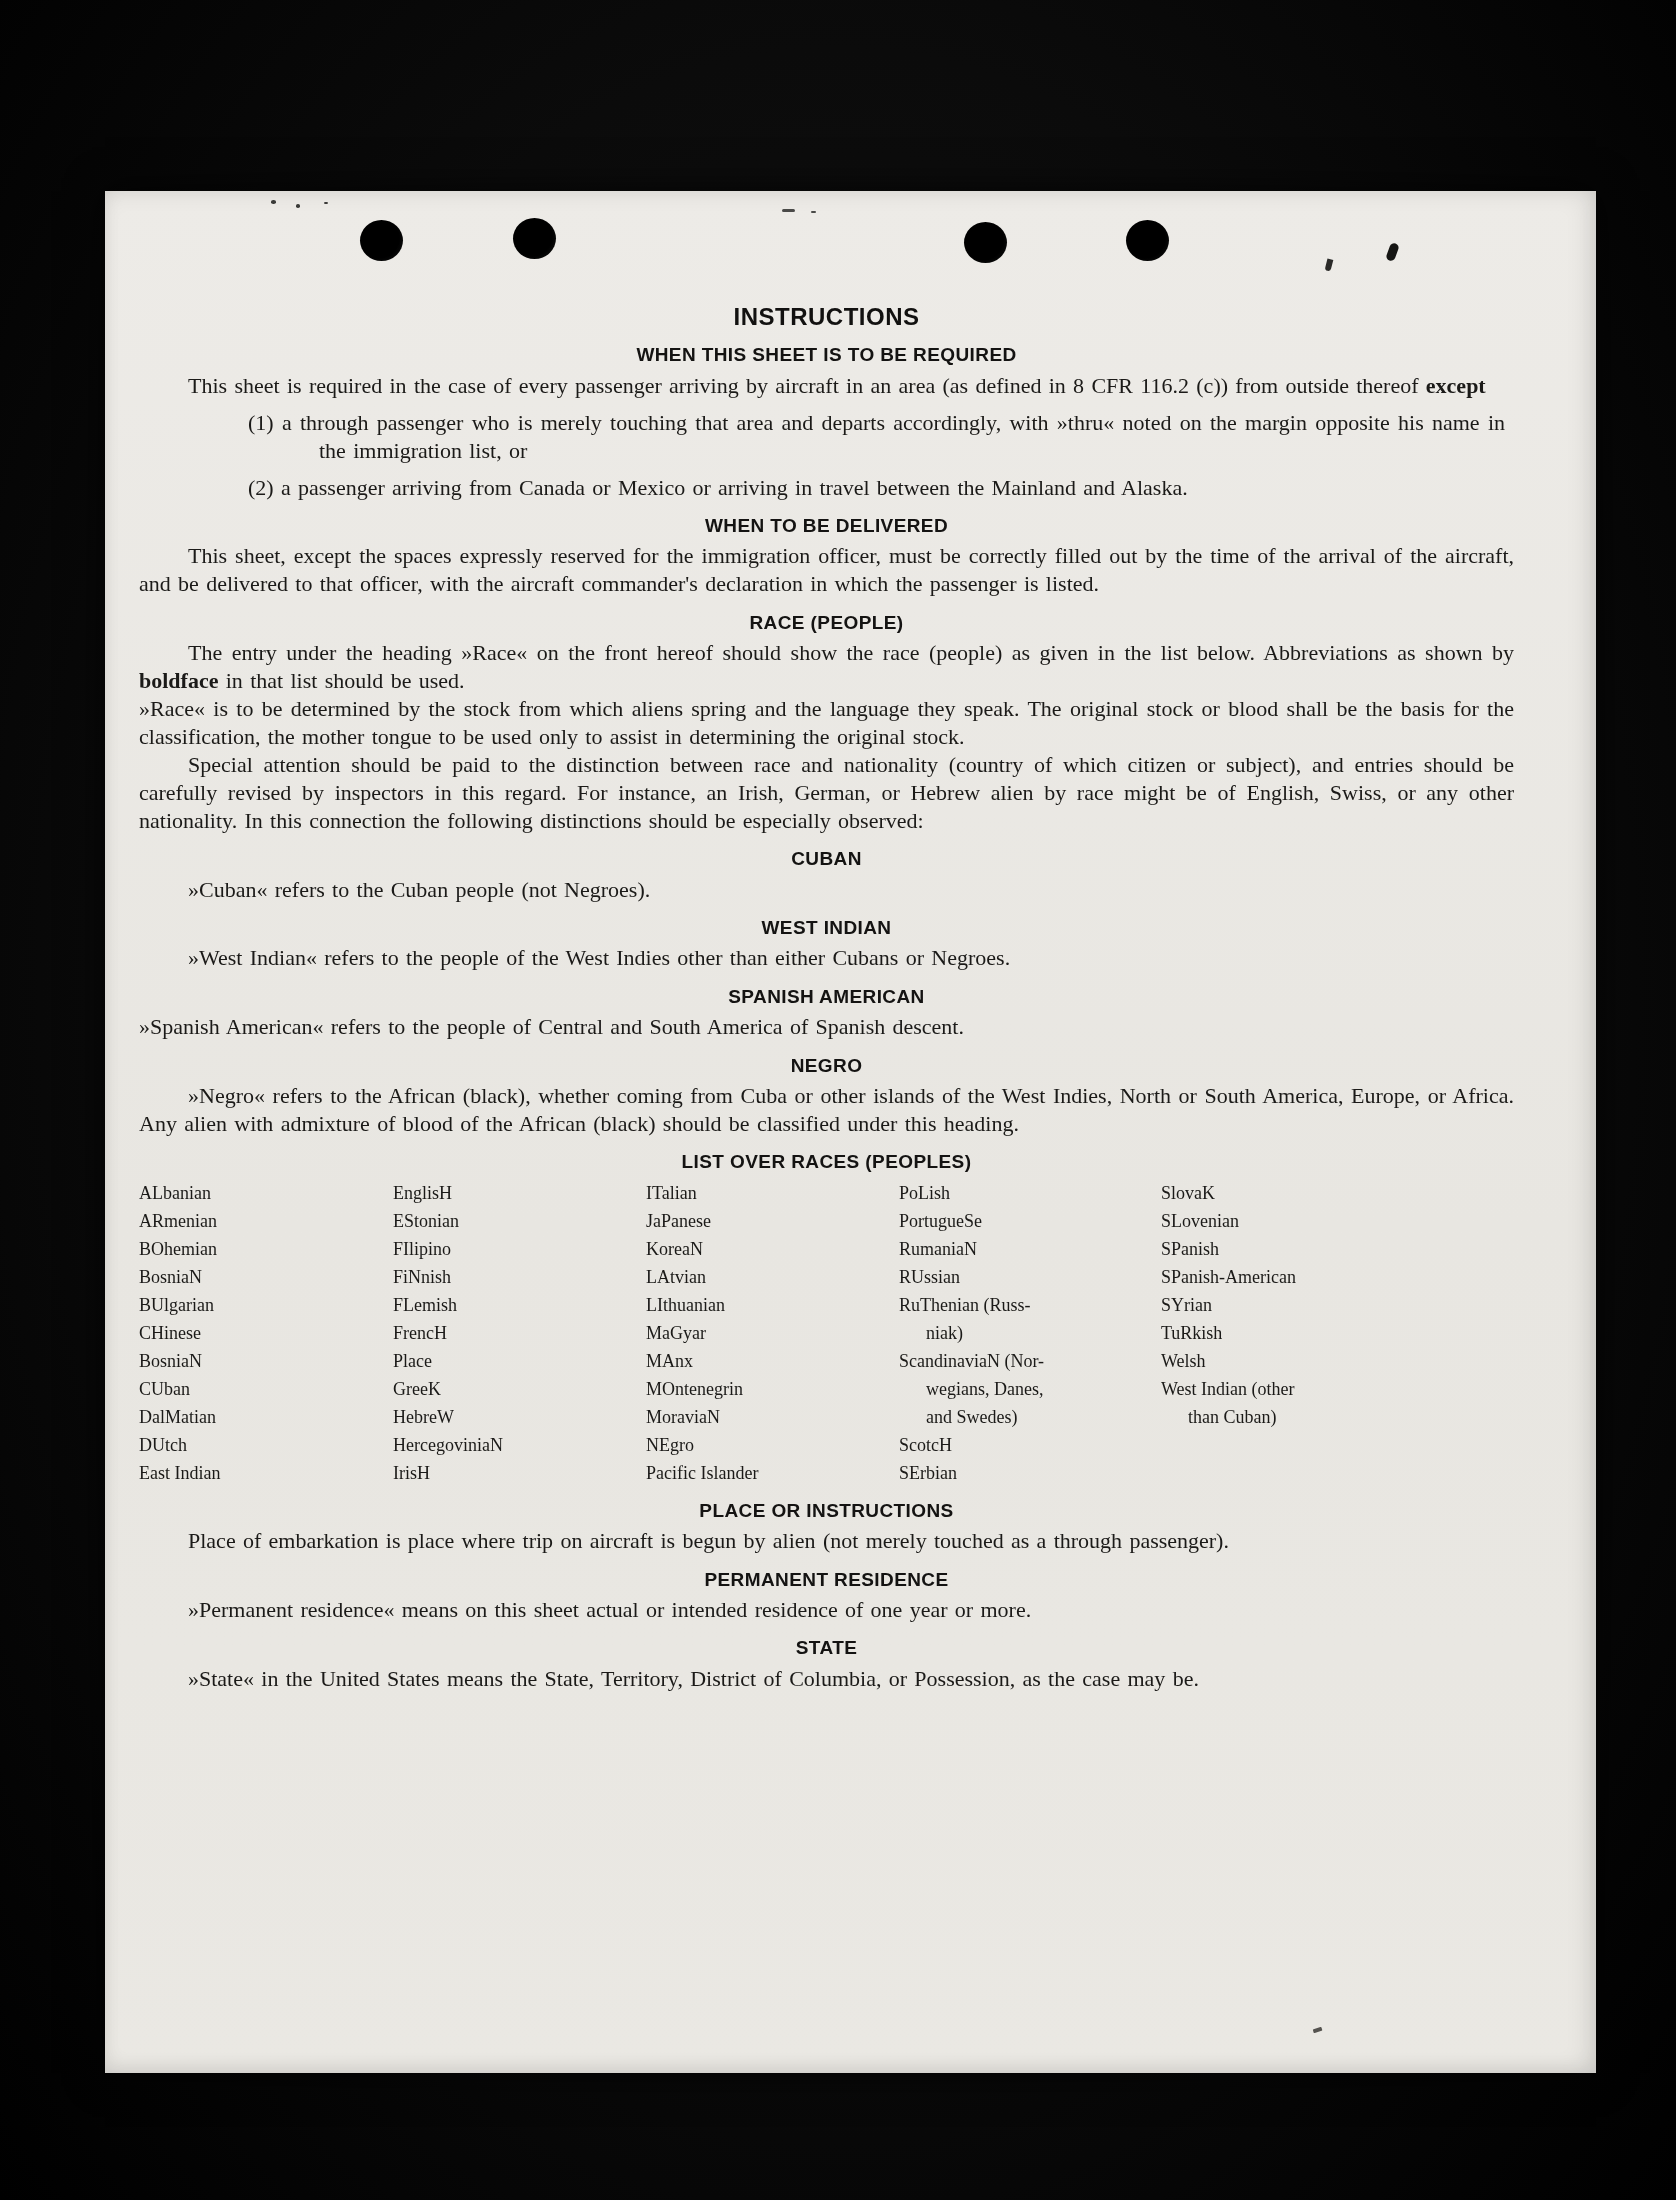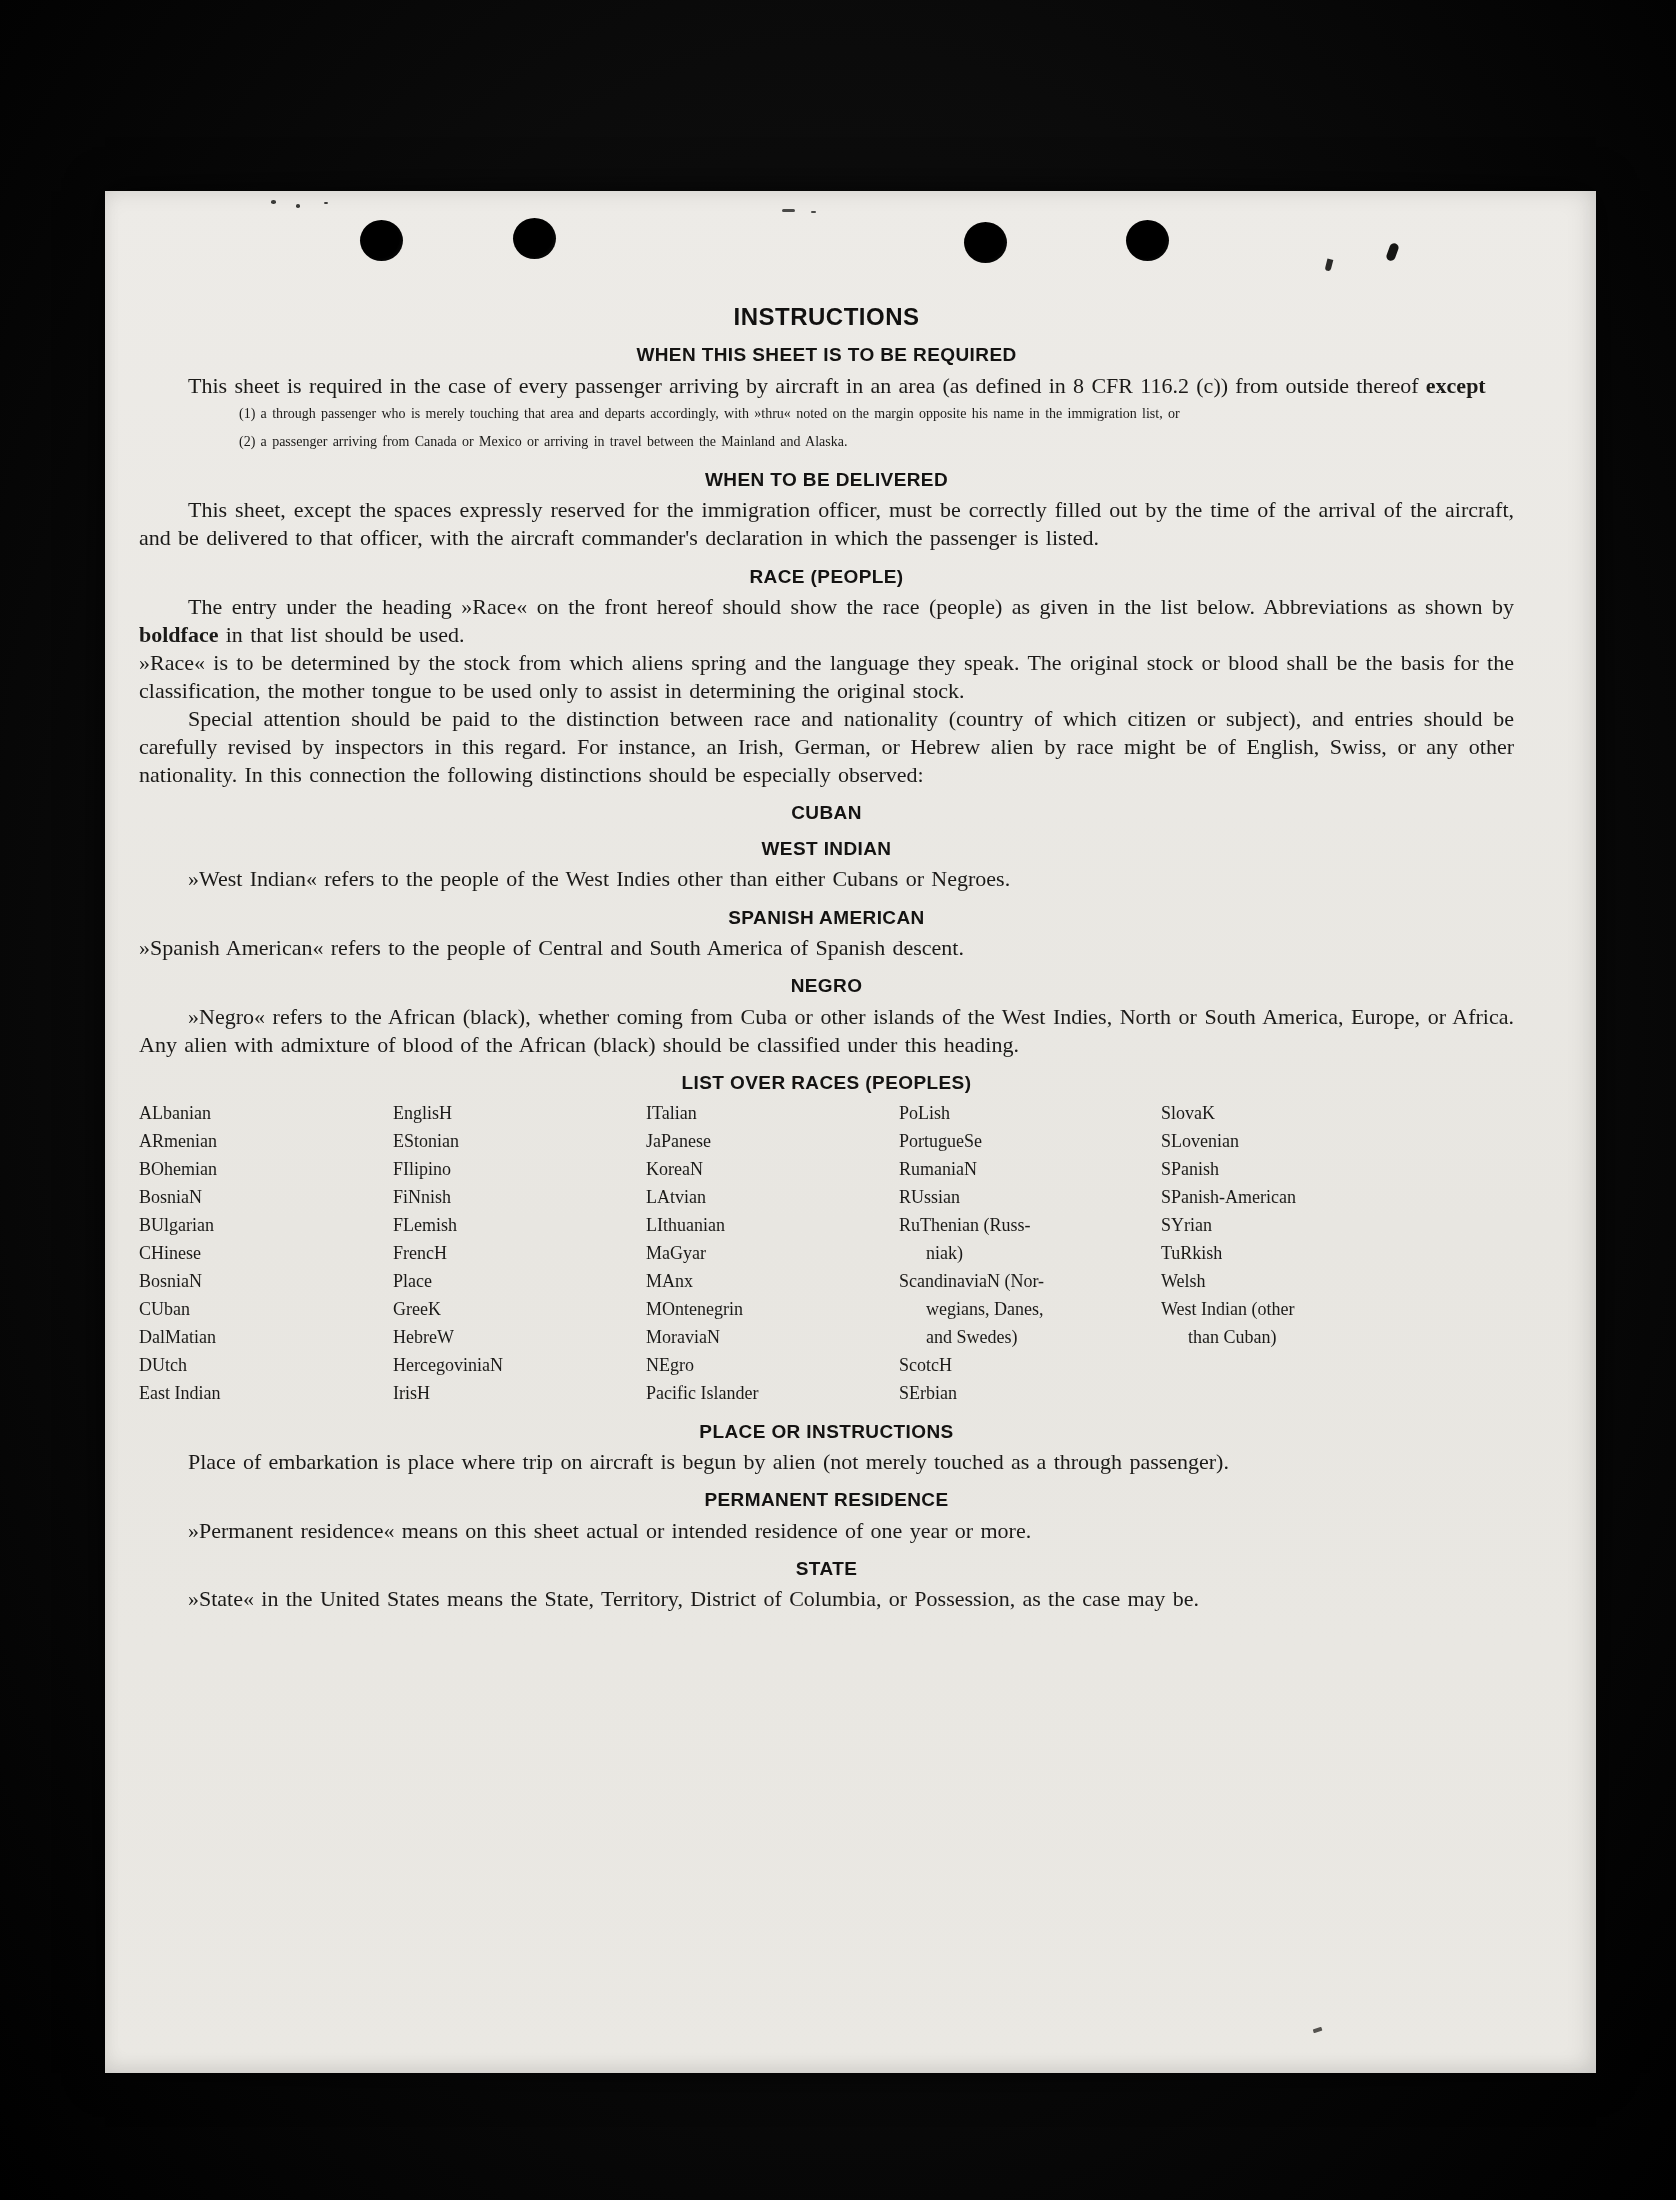--- a/index.html
+++ b/index.html
@@ -78,22 +78,22 @@
   .body-p {
     margin: 0;
     font-size: 22px;
     line-height: 28px;
     text-align: justify;
     text-indent: 49px;
     word-spacing: 1.8px;
   }
   .body-p.no-indent { text-indent: 0; }
   .numbered-item {
-    margin: 0;
-    font-size: 14px;
+    margin: 9px;
+    font-size: 22px;
     line-height: 28px;
     text-align: justify;
     padding-left: 171px;
     text-indent: -71px;
     word-spacing: 1.8px;
   }
   .bold-word { font-weight: bold; }
 
   .race-grid {
     display: grid;
@@ -139,20 +139,21 @@
 
       <h2 class="sec-heading">WHEN TO BE DELIVERED</h2>
       <p class="body-p">This sheet, except the spaces expressly reserved for the immigration officer, must be correctly filled out by the time of the arrival of the aircraft, and be delivered to that officer, with the aircraft commander's declaration in which the passenger is listed.</p>
 
       <h2 class="sec-heading">RACE (PEOPLE)</h2>
       <p class="body-p"><span>The entry under the heading »Race« on the front hereof should show the race (people) as given in the list below. Abbreviations as shown by </span><span class="bold-word">boldface</span><span> in that list should be used.</span></p>
       <p class="body-p no-indent">»Race« is to be determined by the stock from which aliens spring and the language they speak. The original stock or blood shall be the basis for the classification, the mother tongue to be used only to assist in determining the original stock.</p>
       <p class="body-p">Special attention should be paid to the distinction between race and nationality (country of which citizen or subject), and entries should be carefully revised by inspectors in this regard. For instance, an Irish, German, or Hebrew alien by race might be of English, Swiss, or any other nationality. In this connection the following distinctions should be especially observed:</p>
 
       <h2 class="sec-heading">CUBAN</h2>
+      <p class="body-p">»Cuban« refers to the Cuban people (not Negroes).</p>
 
       <h2 class="sec-heading">WEST INDIAN</h2>
       <p class="body-p">»West Indian« refers to the people of the West Indies other than either Cubans or Negroes.</p>
 
       <h2 class="sec-heading">SPANISH AMERICAN</h2>
       <p class="body-p no-indent">»Spanish American« refers to the people of Central and South America of Spanish descent.</p>
 
       <h2 class="sec-heading">NEGRO</h2>
       <p class="body-p">»Negro« refers to the African (black), whether coming from Cuba or other islands of the West Indies, North or South America, Europe, or Africa. Any alien with admixture of blood of the African (black) should be classified under this heading.</p>
 

